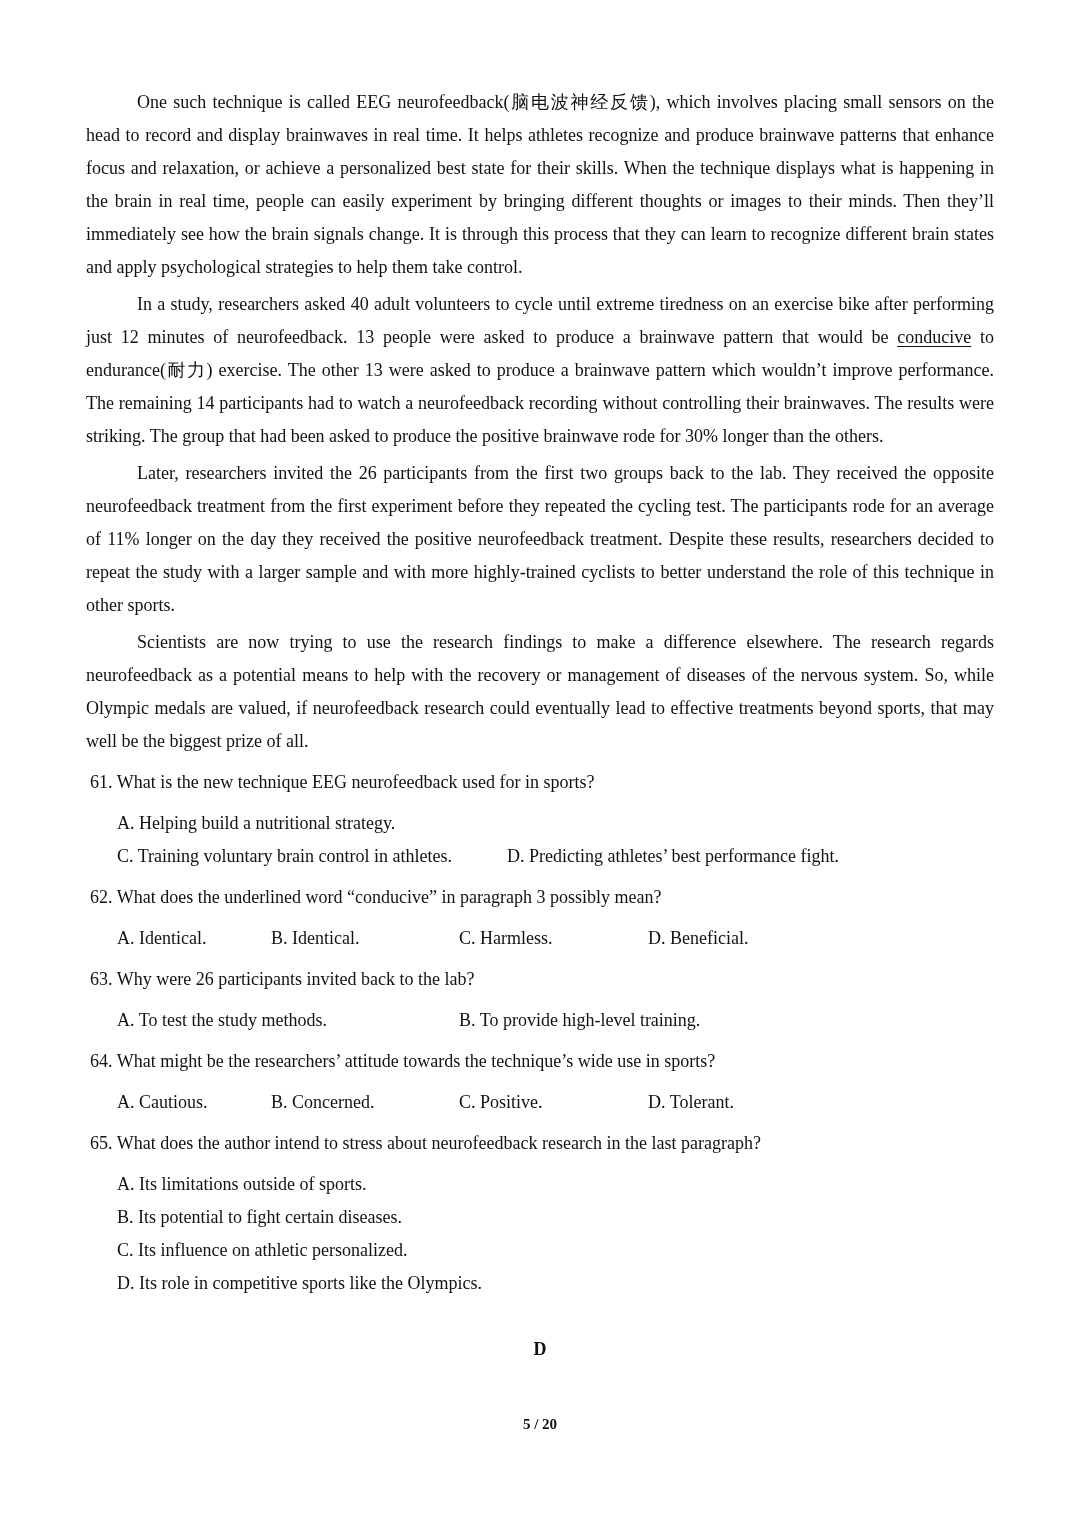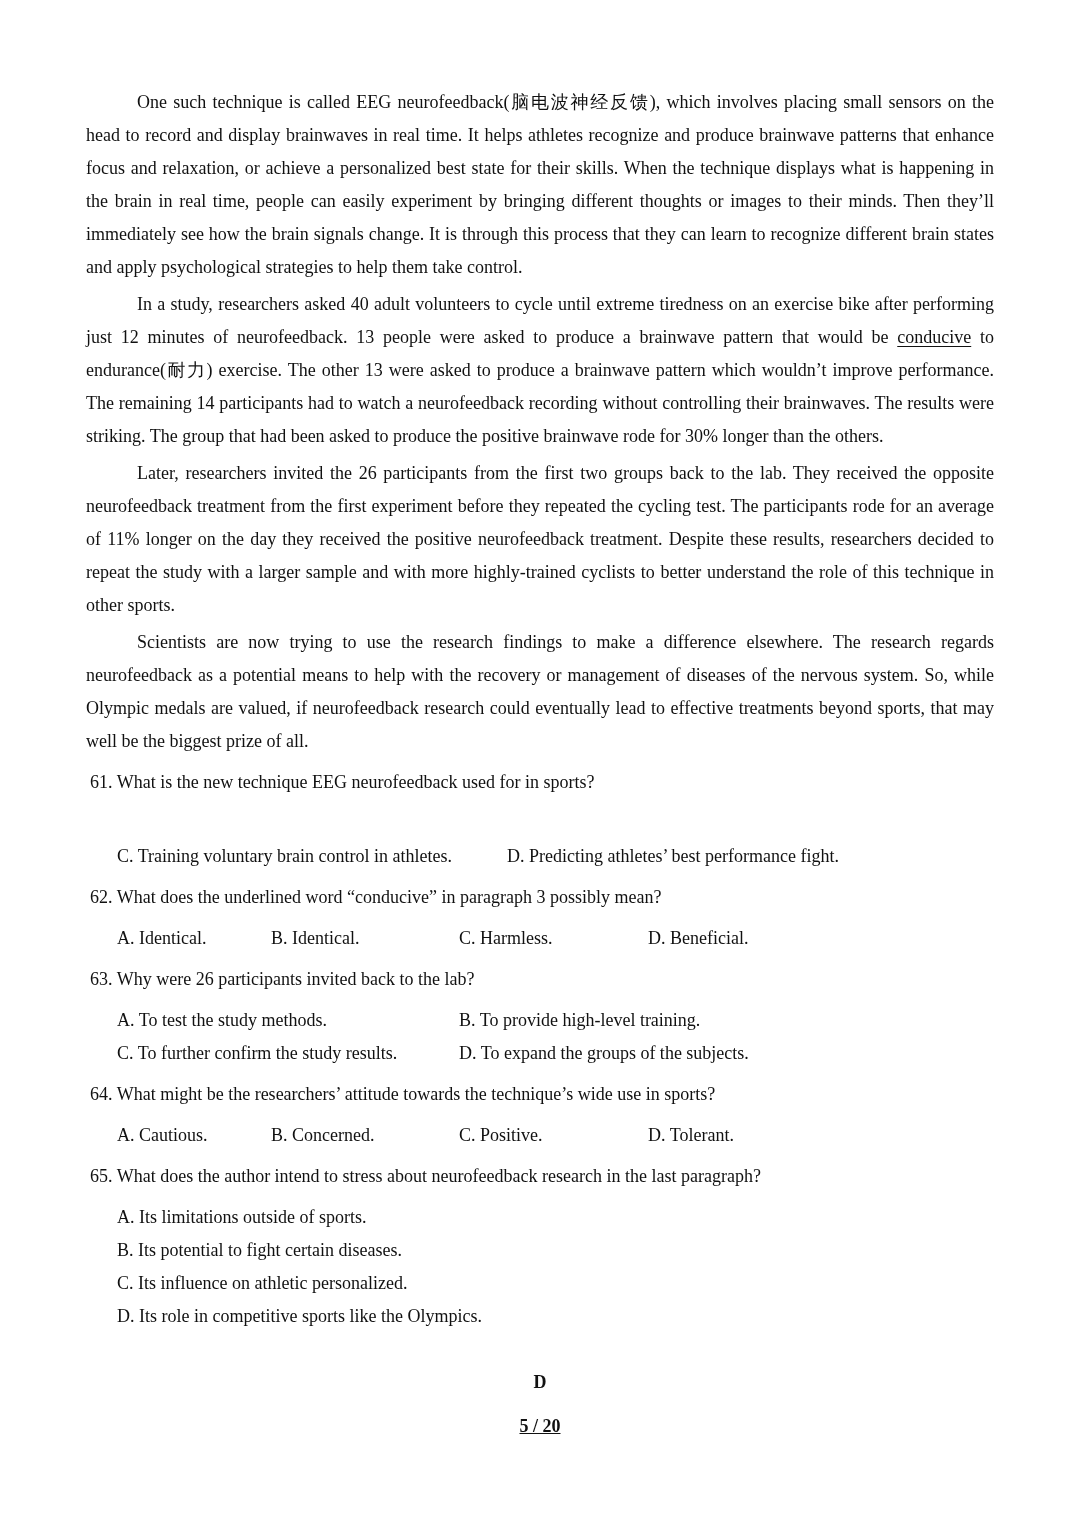--- a/index.html
+++ b/index.html
@@ -12,59 +12,56 @@
   .page { position: absolute; left: 82px; top: 82px; width: 916px; }
   .para {
     margin: 4px; text-align: justify; text-align-last: left;
     line-height: 33px; text-indent: 51px;
   }
   .u { text-decoration: underline; text-underline-offset: 3px; }
   .q { line-height: 33px; margin: 8px; white-space: nowrap; }
   .opts { margin: 0; padding-left: 35px; line-height: 33px; white-space: nowrap; position: relative; height: 33px; }
   .opt { position: absolute; top: 0; }
   .section-title { text-align: center; font-weight: bold; line-height: 33px; margin-top: 33px; }
-  .footer { position: absolute; left: 0; width: 1080px; top: 1416px; text-align: center; font-weight: bold; font-size: 18px; text-decoration: underline; }
+  .footer { position: absolute; left: 0; width: 1080px; top: 1416px; text-align: center; font-weight: bold; font-size: 15px; }
 </style>
 </head>
 <body>
 
 <div class="page">
 
   <p class="para">One such technique is called EEG neurofeedback(脑电波神经反馈), which involves placing small sensors on the head to record and display brainwaves in real time. It helps athletes recognize and produce brainwave patterns that enhance focus and relaxation, or achieve a personalized best state for their skills. When the technique displays what is happening in the brain in real time, people can easily experiment by bringing different thoughts or images to their minds. Then they’ll immediately see how the brain signals change. It is through this process that they can learn to recognize different brain states and apply psychological strategies to help them take control.</p>
 
   <p class="para"><span>In a study, researchers asked 40 adult volunteers to cycle until extreme tiredness on an exercise bike after performing just 12 minutes of neurofeedback. 13 people were asked to produce a brainwave pattern that would be </span><span class="u">conducive</span><span> to endurance(耐力) exercise. The other 13 were asked to produce a brainwave pattern which wouldn’t improve performance. The remaining 14 participants had to watch a neurofeedback recording without controlling their brainwaves. The results were striking. The group that had been asked to produce the positive brainwave rode for 30% longer than the others.</span></p>
 
   <p class="para">Later, researchers invited the 26 participants from the first two groups back to the lab. They received the opposite neurofeedback treatment from the first experiment before they repeated the cycling test. The participants rode for an average of 11% longer on the day they received the positive neurofeedback treatment. Despite these results, researchers decided to repeat the study with a larger sample and with more highly-trained cyclists to better understand the role of this technique in other sports.</p>
 
   <p class="para">Scientists are now trying to use the research findings to make a difference elsewhere. The research regards neurofeedback as a potential means to help with the recovery or management of diseases of the nervous system. So, while Olympic medals are valued, if neurofeedback research could eventually lead to effective treatments beyond sports, that may well be the biggest prize of all.</p>
 
   <p class="q">61. What is the new technique EEG neurofeedback used for in sports?</p>
   <div class="opts">
+    <span class="opt" style="left:35px">A. Helping build a nutritional strategy.</span>
   </div>
   <div class="opts">
     <span class="opt" style="left:35px">C. Training voluntary brain control in athletes.</span>
     <span class="opt" style="left:425px">D. Predicting athletes’ best performance fight.</span>
   </div>
 
   <p class="q">62. What does the underlined word “conducive” in paragraph 3 possibly mean?</p>
   <div class="opts">
     <span class="opt" style="left:35px">A. Identical.</span>
     <span class="opt" style="left:189px">B. Identical.</span>
     <span class="opt" style="left:377px">C. Harmless.</span>
     <span class="opt" style="left:566px">D. Beneficial.</span>
   </div>
 
   <p class="q">63. Why were 26 participants invited back to the lab?</p>
   <div class="opts">
     <span class="opt" style="left:35px">A. To test the study methods.</span>
     <span class="opt" style="left:377px">B. To provide high-level training.</span>
-  </div>
-  <div class="opts">
-    <span class="opt" style="left:35px">C. To further confirm the study results.</span>
-    <span class="opt" style="left:377px">D. To expand the groups of the subjects.</span>
   </div>
 
   <p class="q">64. What might be the researchers’ attitude towards the technique’s wide use in sports?</p>
   <div class="opts">
     <span class="opt" style="left:35px">A. Cautious.</span>
     <span class="opt" style="left:189px">B. Concerned.</span>
     <span class="opt" style="left:377px">C. Positive.</span>
     <span class="opt" style="left:566px">D. Tolerant.</span>
   </div>
 

